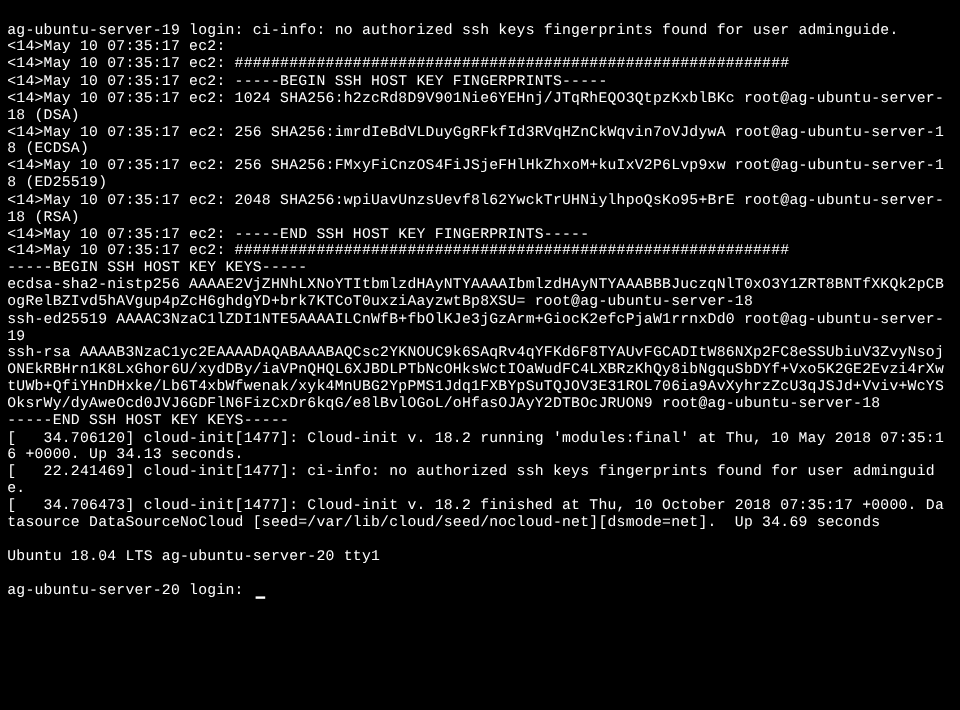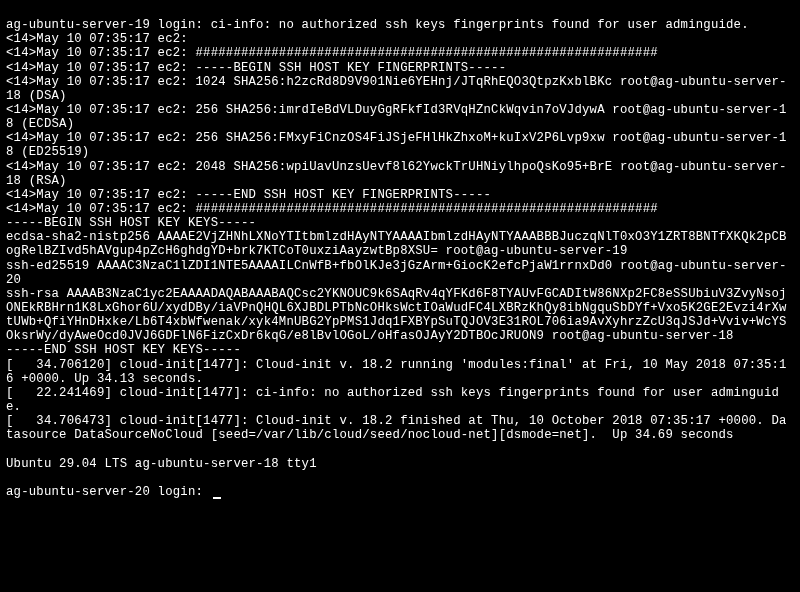--- a/index.html
+++ b/index.html
@@ -40,24 +40,24 @@
 <span>&lt;14&gt;May 10 07:35:17 ec2: </span>
 <span>&lt;14&gt;May 10 07:35:17 ec2: #############################################################</span>
 <span>&lt;14&gt;May 10 07:35:17 ec2: -----BEGIN SSH HOST KEY FINGERPRINTS-----</span>
 <span>&lt;14&gt;May 10 07:35:17 ec2: 1024 SHA256:h2zcRd8D9V901Nie6YEHnj/JTqRhEQO3QtpzKxblBKc root@ag-ubuntu-server-18 (DSA)</span>
 <span>&lt;14&gt;May 10 07:35:17 ec2: 256 SHA256:imrdIeBdVLDuyGgRFkfId3RVqHZnCkWqvin7oVJdywA root@ag-ubuntu-server-18 (ECDSA)</span>
 <span>&lt;14&gt;May 10 07:35:17 ec2: 256 SHA256:FMxyFiCnzOS4FiJSjeFHlHkZhxoM+kuIxV2P6Lvp9xw root@ag-ubuntu-server-18 (ED25519)</span>
 <span>&lt;14&gt;May 10 07:35:17 ec2: 2048 SHA256:wpiUavUnzsUevf8l62YwckTrUHNiylhpoQsKo95+BrE root@ag-ubuntu-server-18 (RSA)</span>
 <span>&lt;14&gt;May 10 07:35:17 ec2: -----END SSH HOST KEY FINGERPRINTS-----</span>
 <span>&lt;14&gt;May 10 07:35:17 ec2: #############################################################</span>
 <span>-----BEGIN SSH HOST KEY KEYS-----</span>
-<span>ecdsa-sha2-nistp256 AAAAE2VjZHNhLXNoYTItbmlzdHAyNTYAAAAIbmlzdHAyNTYAAABBBJuczqNlT0xO3Y1ZRT8BNTfXKQk2pCBogRelBZIvd5hAVgup4pZcH6ghdgYD+brk7KTCoT0uxziAayzwtBp8XSU= root@ag-ubuntu-server-19</span>
-<span>ssh-ed25519 AAAAC3NzaC1lZDI1NTE5AAAAILCnWfB+fbOlKJe3jGzArm+GiocK2efcPjaW1rrnxDd0 root@ag-ubuntu-server-20</span>
+<span>ecdsa-sha2-nistp256 AAAAE2VjZHNhLXNoYTItbmlzdHAyNTYAAAAIbmlzdHAyNTYAAABBBJuczqNlT0xO3Y1ZRT8BNTfXKQk2pCBogRelBZIvd5hAVgup4pZcH6ghdgYD+brk7KTCoT0uxziAayzwtBp8XSU= root@ag-ubuntu-server-18</span>
+<span>ssh-ed25519 AAAAC3NzaC1lZDI1NTE5AAAAILCnWfB+fbOlKJe3jGzArm+GiocK2efcPjaW1rrnxDd0 root@ag-ubuntu-server-19</span>
 <span>ssh-rsa AAAAB3NzaC1yc2EAAAADAQABAAABAQCsc2YKNOUC9k6SAqRv4qYFKd6F8TYAUvFGCADItW86NXp2FC8eSSUbiuV3ZvyNsojONEkRBHrn1K8LxGhor6U/xydDBy/iaVPnQHQL6XJBDLPTbNcOHksWctIOaWudFC4LXBRzKhQy8ibNgquSbDYf+Vxo5K2GE2Evzi4rXwtUWb+QfiYHnDHxke/Lb6T4xbWfwenak/xyk4MnUBG2YpPMS1Jdq1FXBYpSuTQJOV3E31ROL706ia9AvXyhrzZcU3qJSJd+Vviv+WcYSOksrWy/dyAweOcd0JVJ6GDFlN6FizCxDr6kqG/e8lBvlOGoL/oHfasOJAyY2DTBOcJRUON9 root@ag-ubuntu-server-18</span>
 <span>-----END SSH HOST KEY KEYS-----</span>
-<span>[   34.706120] cloud-init[1477]: Cloud-init v. 18.2 running 'modules:final' at Fri, 10 May 2018 07:35:16 +0000. Up 34.13 seconds.</span>
+<span>[   34.706120] cloud-init[1477]: Cloud-init v. 18.2 running 'modules:final' at Thu, 10 May 2018 07:35:16 +0000. Up 34.13 seconds.</span>
 <span>[   22.241469] cloud-init[1477]: ci-info: no authorized ssh keys fingerprints found for user adminguide.</span>
 <span>[   34.706473] cloud-init[1477]: Cloud-init v. 18.2 finished at Thu, 10 October 2018 07:35:17 +0000. Datasource DataSourceNoCloud [seed=/var/lib/cloud/seed/nocloud-net][dsmode=net].  Up 34.69 seconds</span>
 <span></span>
-<span>Ubuntu 29.04 LTS ag-ubuntu-server-18 tty1</span>
+<span>Ubuntu 18.04 LTS ag-ubuntu-server-20 tty1</span>
 <span></span>
 <span>ag-ubuntu-server-20 login: </span><span class="cursor"></span>
 </div>
 
 </body></html>

